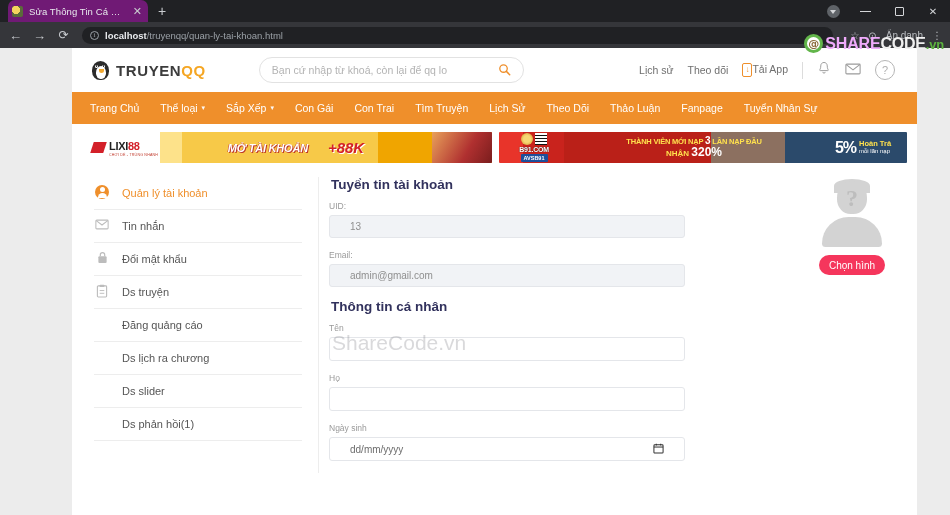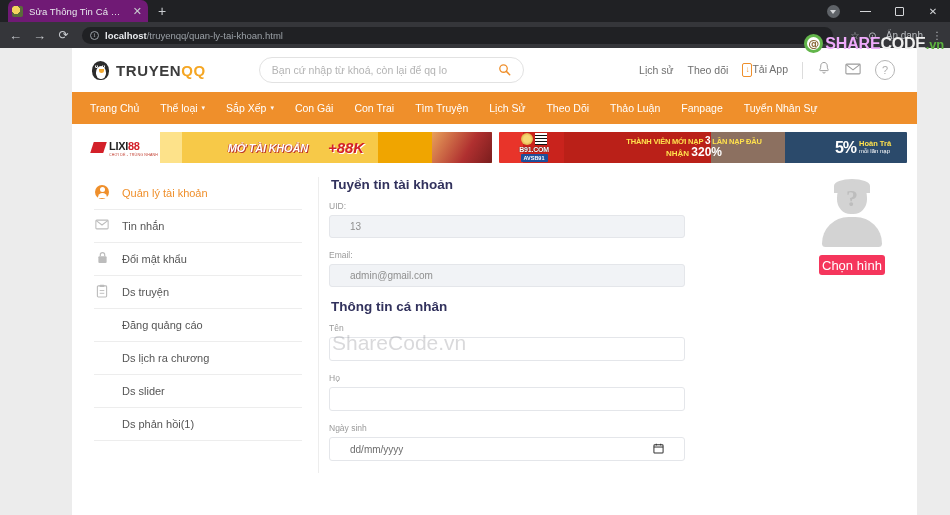--- a/index.html
+++ b/index.html
@@ -207,21 +207,21 @@
   .sec2 { margin-top: 4px; }
 
   .avatar-col { width: 120px; flex: 0 0 120px; padding-left: 26px; padding-top: 2px; }
   .avatar-ph { width: 72px; height: 68px; position: relative; margin: 0 auto; }
   .av-head { position:absolute; left: 21px; top: 2px; width: 30px; height: 33px; background:#d3d3d3; border-radius: 50% 50% 45% 45%; }
   .av-hair { position:absolute; left: 18px; top: 0px; width: 36px; height: 14px; background:#d3d3d3; border-radius: 50% 50% 0 0; }
   .av-q { position:absolute; left: 0; top: 6px; width: 72px; text-align:center; font-size: 24px; color:#bdbdbd; font-weight:700; font-family:"Liberation Serif", serif;}
   .av-body { position:absolute; left: 6px; top: 38px; width: 60px; height: 30px; background:#d3d3d3; border-radius: 30px 30px 4px 4px; }
   .btn-pick {
     margin: 8px auto 0; display:block; width: 66px; height: 20px;
-    background: #f5365c; color:#fff; font-size: 13px; border: none; border-radius: 3px;
+    background: #f5365c; color:#fff; font-size: 10px; border: none; border-radius: 10px;
     font-family: "Liberation Sans", sans-serif;
   }
 
   
   .wm { position: absolute; color: rgba(120,120,125,0.28); font-weight: 400;
         pointer-events: none; white-space: nowrap; z-index: 20;
         font-family: "Liberation Sans", sans-serif; }
   .wm1 { left: 332px; top: 283px; font-size: 21px; }
 </style>
 </head>

